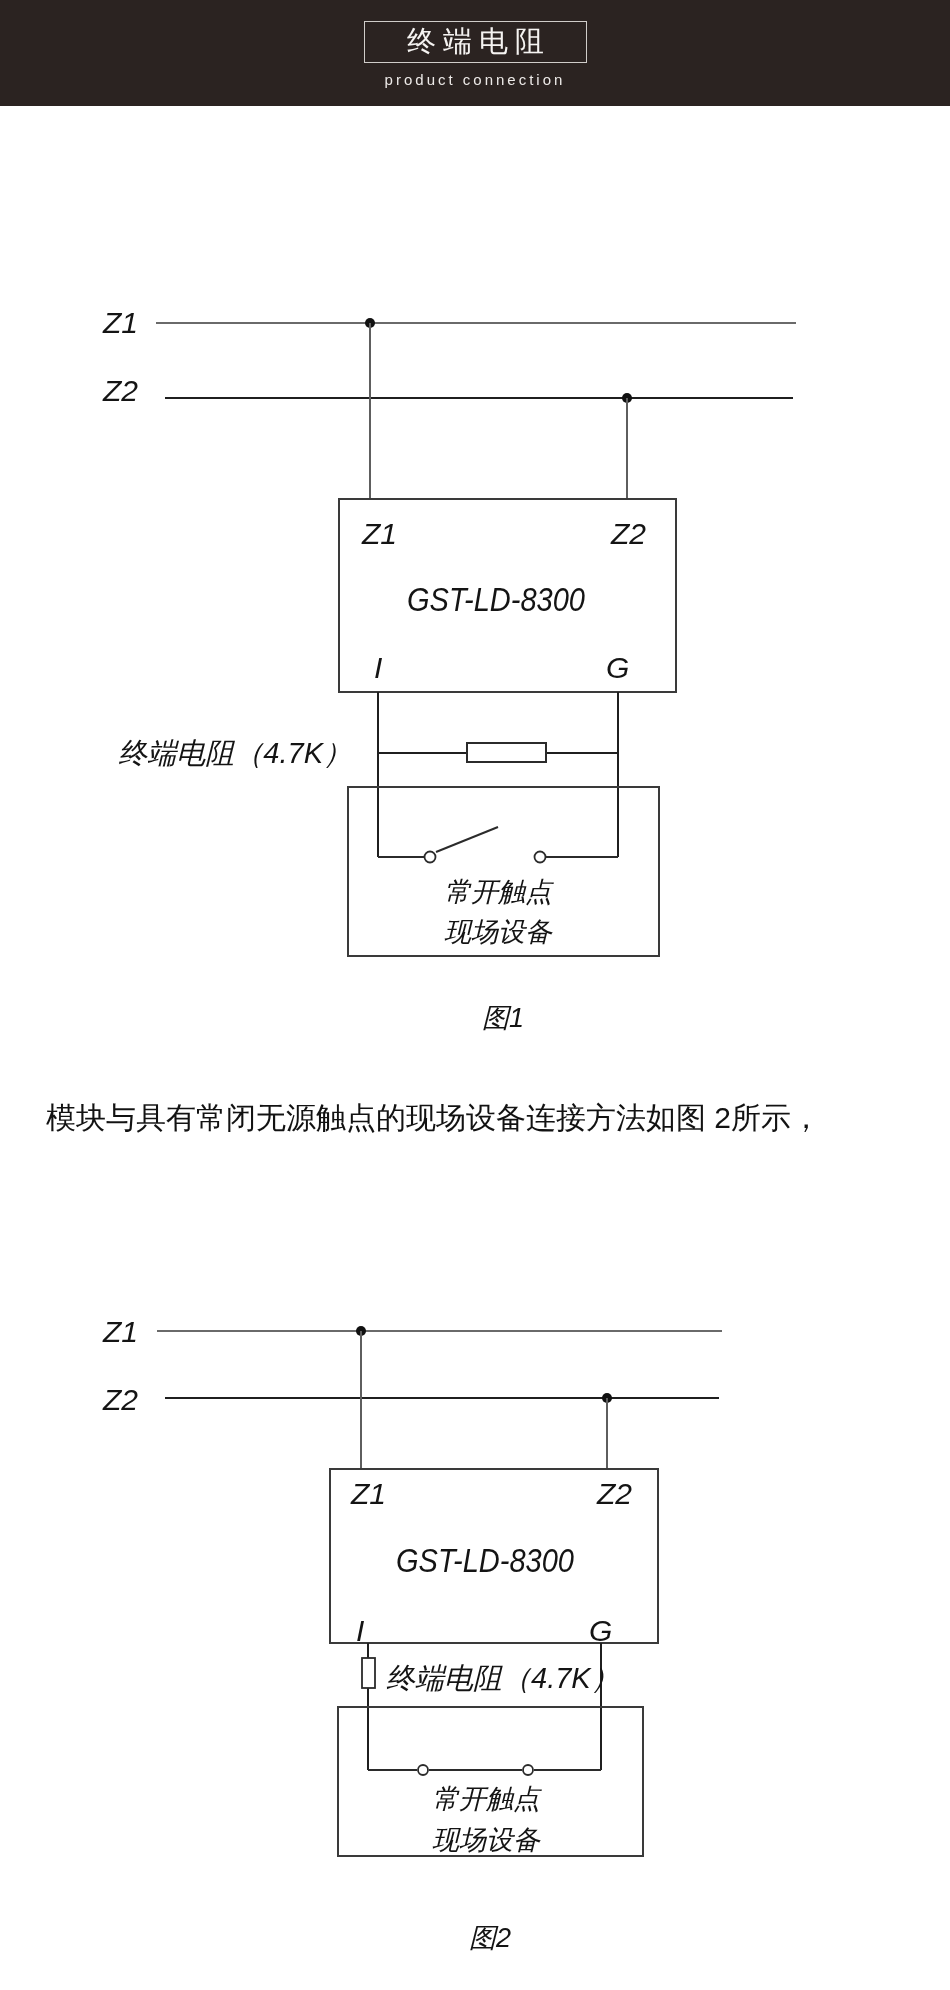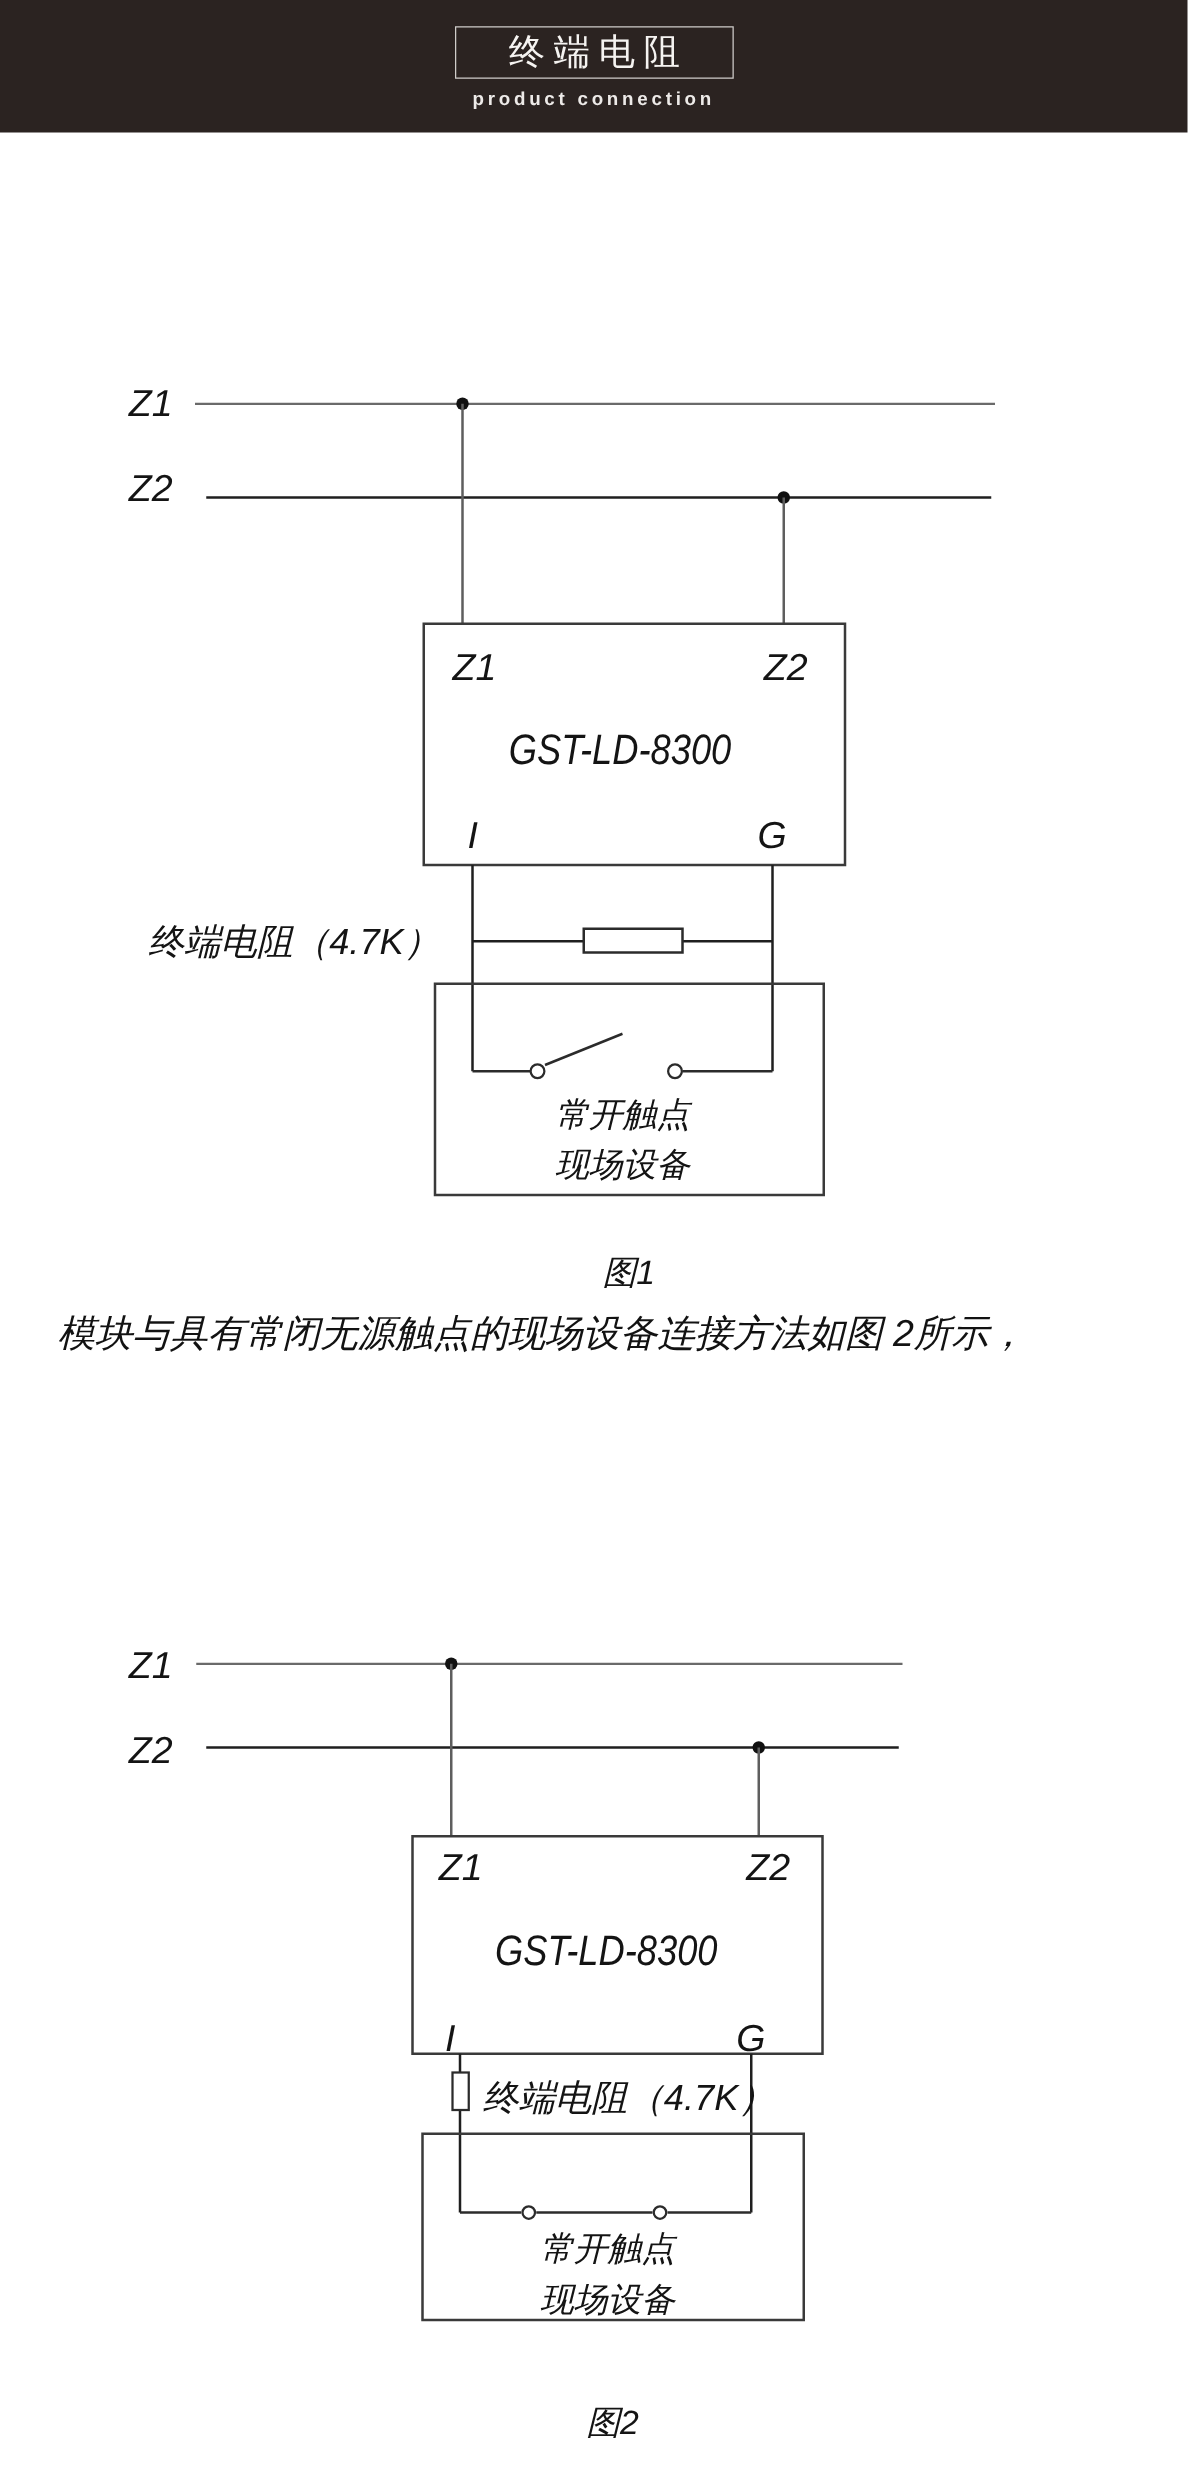--- a/index.html
+++ b/index.html
@@ -17,26 +17,26 @@
     position:absolute;left:364px;top:21px;width:221px;height:40px;
     border:1px solid #d0cdca;
     display:flex;align-items:center;justify-content:center;
   }
   .header-title{
     font-size:29px;letter-spacing:7px;text-indent:7px;
     color:#f5f3f1;white-space:nowrap;
   }
   .header-subtitle{
     position:absolute;left:0;top:71px;width:950px;text-align:center;
-    font-size:15px;letter-spacing:3px;color:#edeae8;white-space:nowrap;font-weight:bold;
+    font-size:15px;letter-spacing:3px;color:#edeae8;white-space:nowrap;
   }
   
   .para{position:absolute;font-size:30px;line-height:47px;color:#121212;white-space:nowrap;}
   .para-1{left:33px;top:156px;}
-  .para-2{left:46px;top:1044px;font-style:italic;}
+  .para-2{left:46px;top:1094px;}
   
   .fig{position:absolute;left:0;font-style:italic;}
   .fig svg{display:block;}
   text{font-family:"Liberation Sans","DejaVu Sans",sans-serif;fill:#141414;}
   .pin-lbl{font-size:30px;}
   .bus-lbl{font-size:30px;}
   .mod-name{font-size:34px;}
   .cjk-lbl{font-size:29px;}
   .dev-lbl{font-size:27px;}
   .cap-lbl{font-size:27px;}

